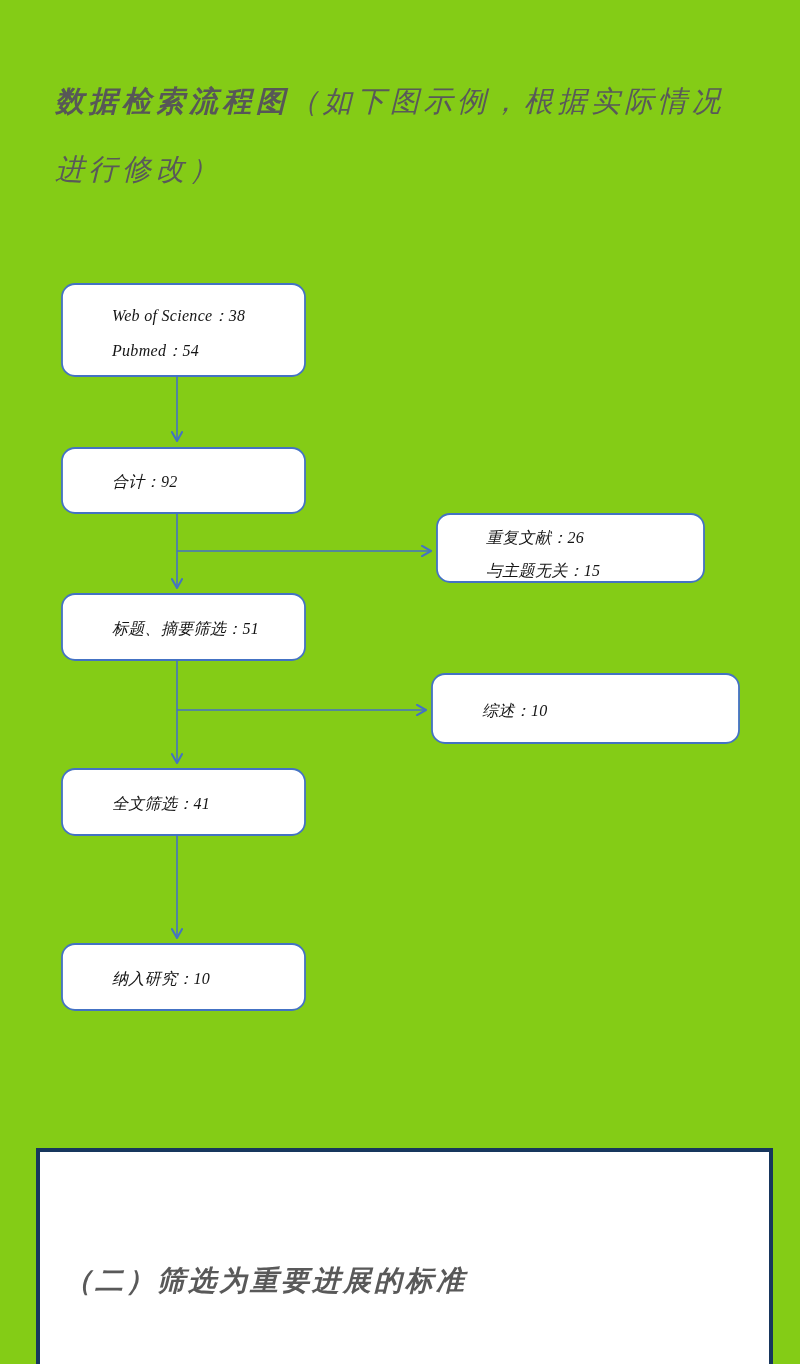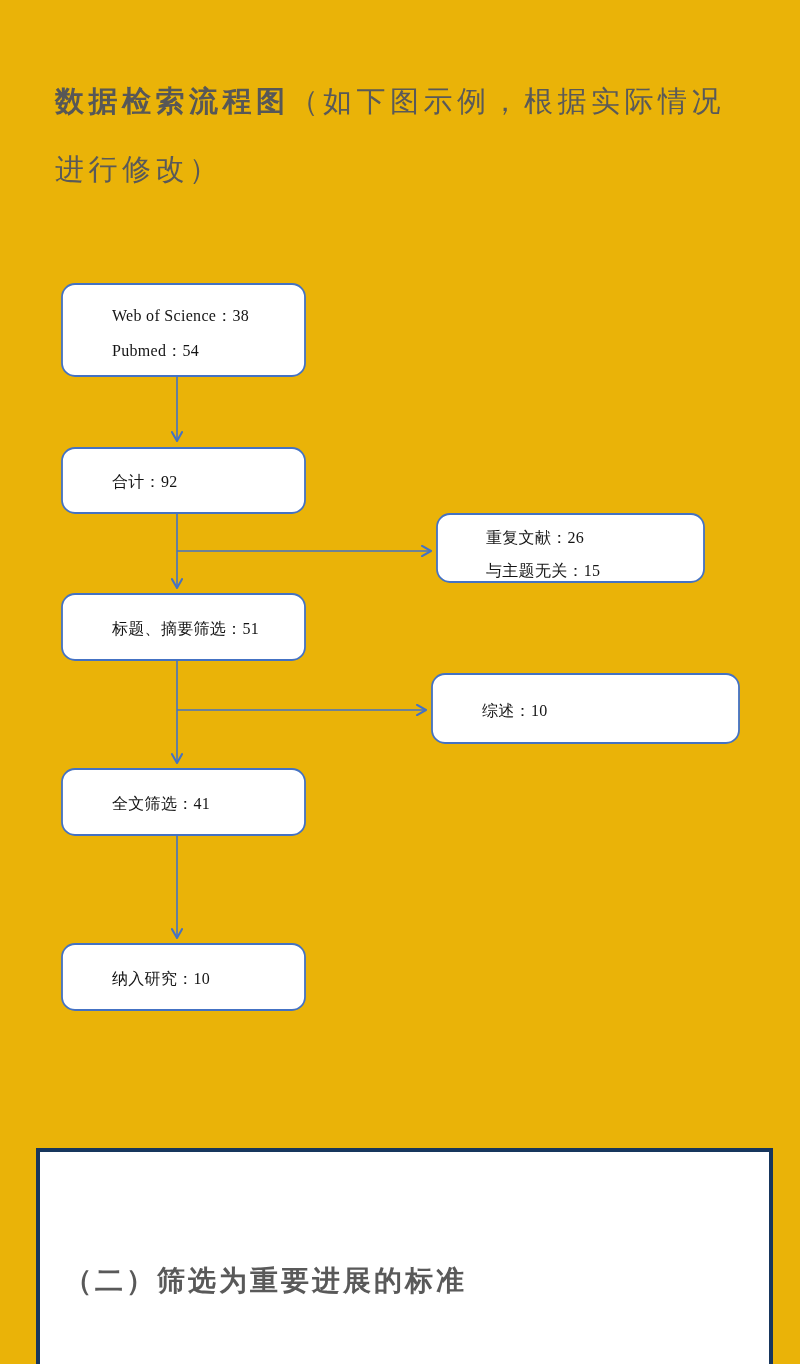--- a/index.html
+++ b/index.html
@@ -1,22 +1,23 @@
 <!DOCTYPE html>
 <html><head>
 <meta charset="utf-8">
 <style>
   html, body { margin: 0; padding: 0; background: #ffffff; }
   #page {
     position: relative;
     width: 800px;
     height: 1364px;
-    background: #eab308;
+    background: #84cc16;
     overflow: hidden;
     font-family: "Liberation Sans", sans-serif;
+    font-style: italic;
   }
 
   
   #doc-title {
     position: absolute;
     left: 55px;
     top: 38px;
     width: 692px;
     font-size: 29px;
     line-height: 68px;

